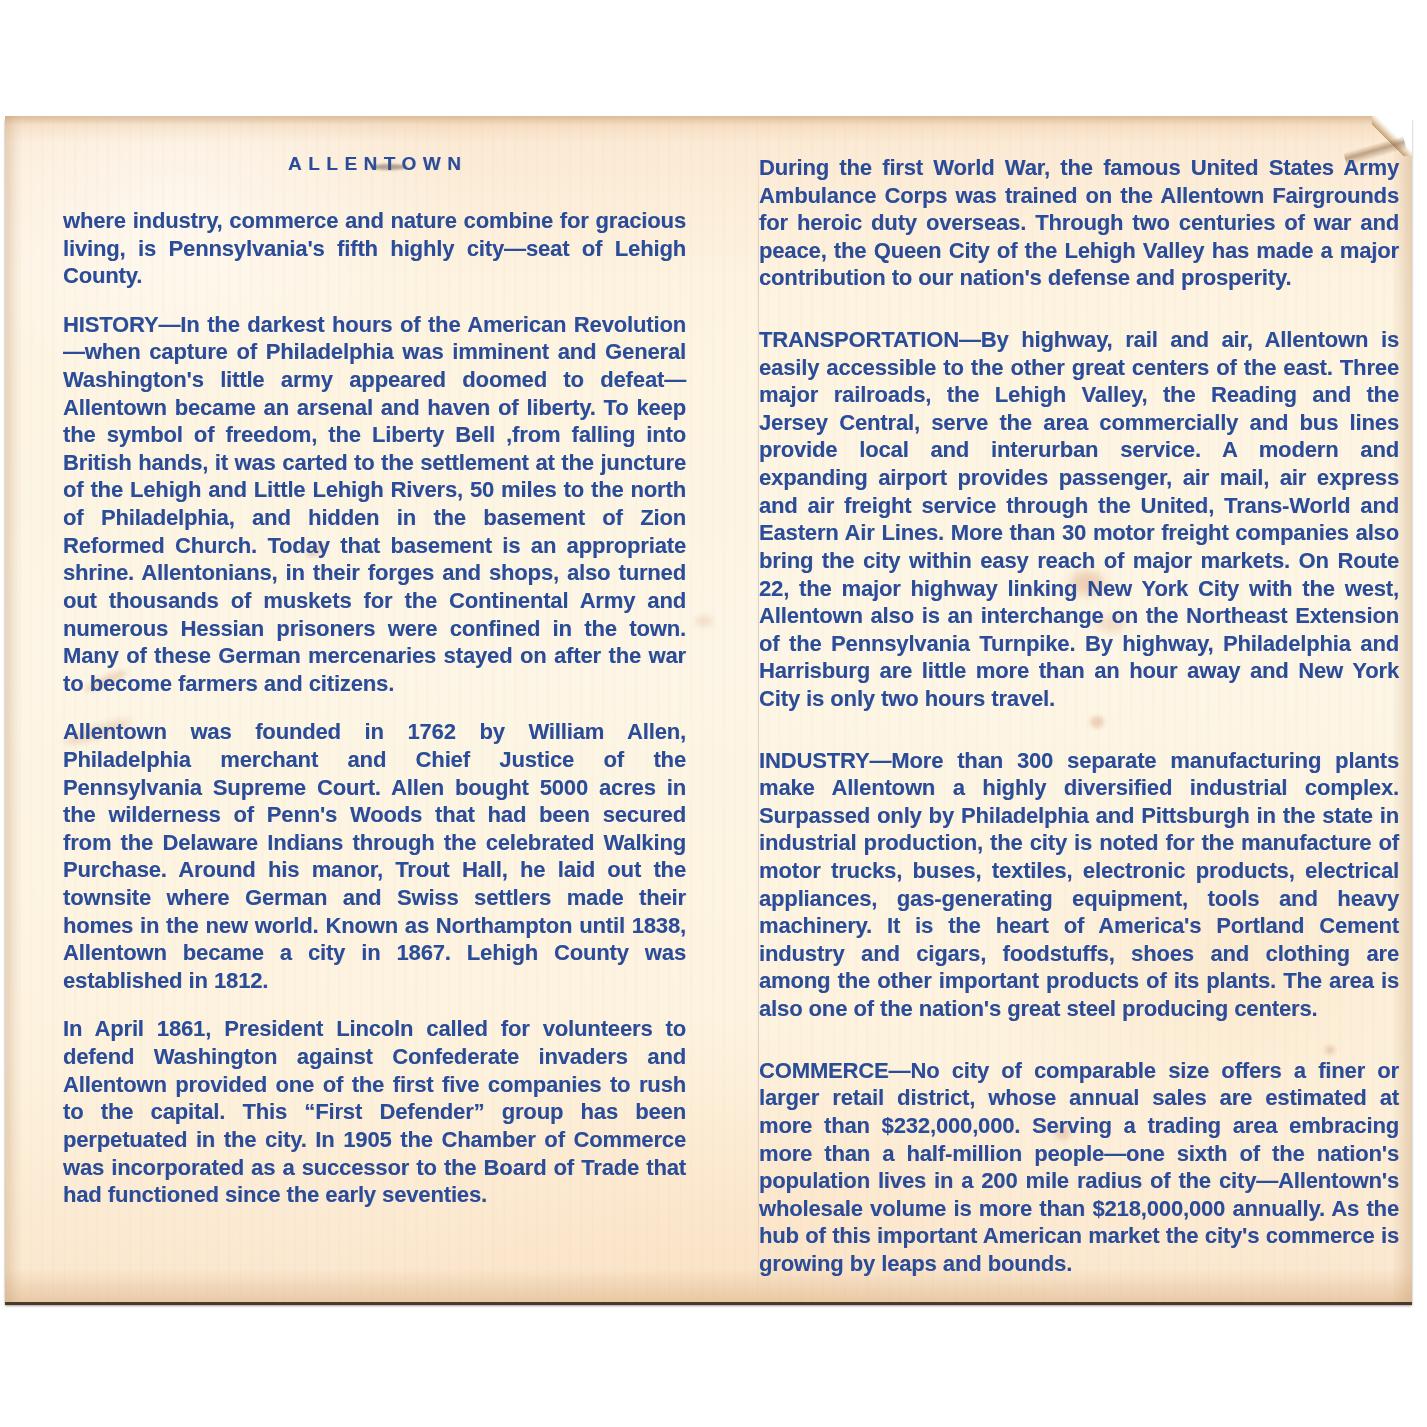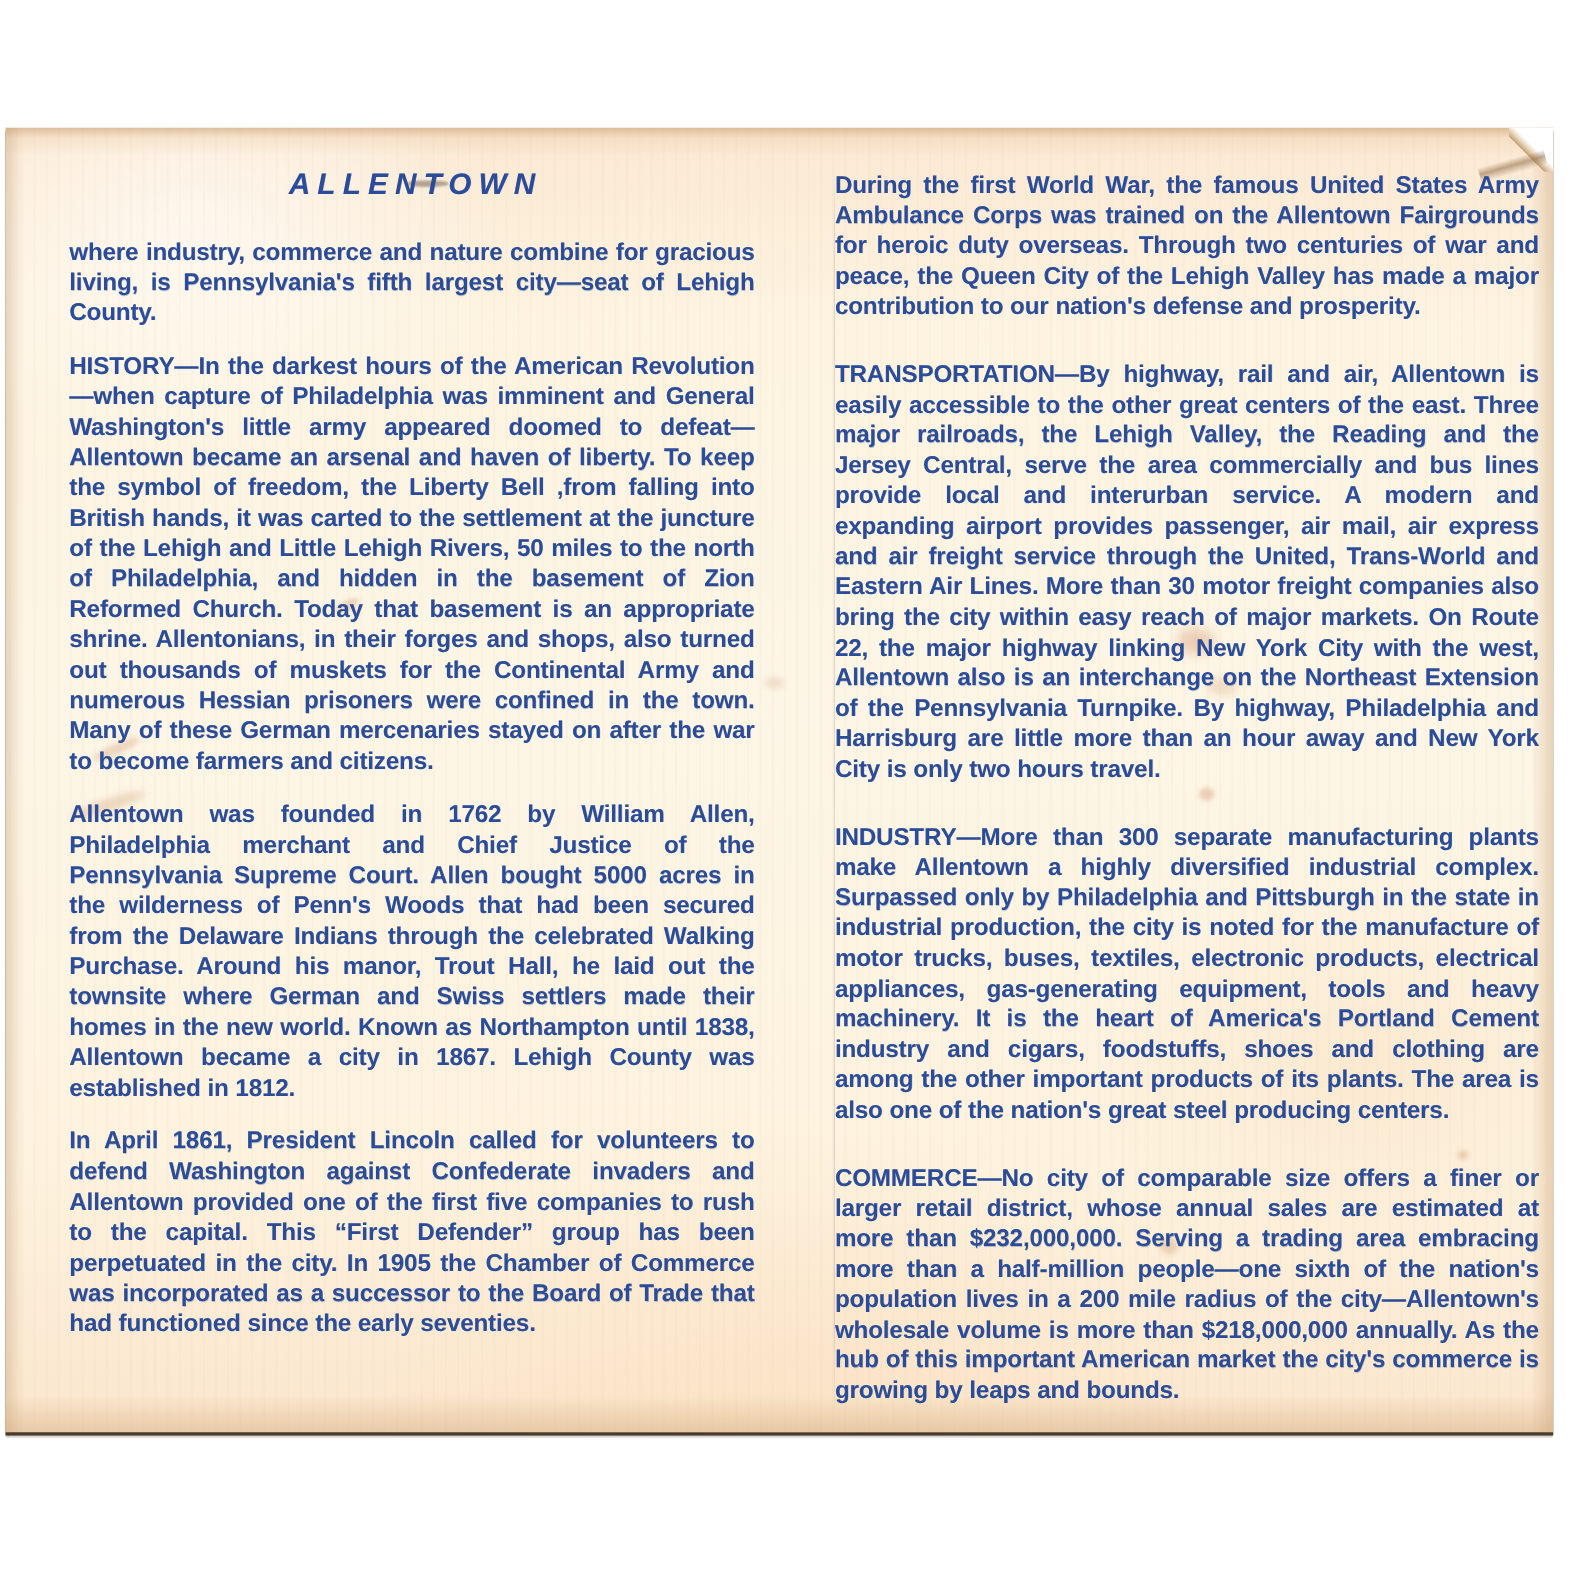--- a/index.html
+++ b/index.html
@@ -123,29 +123,28 @@
     position: absolute;
     top: 38px;
     width: 623px;
     color: #2c4c96;
   }
   #col-left  { left: 58px; }
   #col-right { left: 754px; width: 640px; }
 
   h1#title {
     margin: 0 0 34px 0;
-    font-size: 27px;
+    font-size: 19px;
     font-weight: 700;
     letter-spacing: 6.5px;
     text-align: center;
     color: #2c4c96;
     text-indent: 6.5px;
     line-height: 1;
     text-shadow: 0.4px 0.4px 0 rgba(44,76,150,0.32);
-    font-style: italic;
   }
 
   p.para {
     margin: 0 0 21px 0;
     font-size: 22px;
     line-height: 1.255;
     font-weight: 700;
     text-align: justify;
     text-justify: inter-word;
     color: #2c4c96;
@@ -187,21 +186,21 @@
     <div class="stain" style="left:690px; top:500px; width:18px; height:10px; background:rgba(198,134,92,0.22); filter:blur(3px);"></div>
     <div class="stain" style="left:1050px;top:1010px;width:16px; height:14px; background:rgba(200,140,100,0.30); filter:blur(2.5px);"></div>
     <div class="stain" style="left:365px; top:48px;  width:38px; height:6px;  background:rgba(90,70,55,0.45); filter:blur(1.2px);"></div>
     <div class="stain" style="left:1320px;top:930px; width:10px; height:8px;  background:rgba(200,140,100,0.35); filter:blur(2px);"></div>
 
     <div id="content">
 
       <div class="col" id="col-left">
         <h1 id="title">ALLENTOWN</h1>
 
-        <p class="para">where industry, commerce and nature combine for gracious living, is Pennsylvania's fifth largest city—seat of Lehigh County.</p>
+        <p class="para">where industry, commerce and nature combine for gracious living, is Pennsylvania's fifth highly city—seat of Lehigh County.</p>
         <p class="para">HISTORY—In the darkest hours of the American Revolution—when capture of Philadelphia was imminent and General Washington's little army appeared doomed to defeat—Allentown became an arsenal and haven of liberty. To keep the symbol of freedom, the Liberty Bell ,from falling into British hands, it was carted to the settlement at the juncture of the Lehigh and Little Lehigh Rivers, 50 miles to the north of Philadelphia, and hidden in the basement of Zion Reformed Church. Today that basement is an appropriate shrine. Allentonians, in their forges and shops, also turned out thousands of muskets for the Continental Army and numerous Hessian prisoners were confined in the town. Many of these German mercenaries stayed on after the war to become farmers and citizens.</p>
         <p class="para">Allentown was founded in 1762 by William Allen, Philadelphia merchant and Chief Justice of the Pennsylvania Supreme Court. Allen bought 5000 acres in the wilderness of Penn's Woods that had been secured from the Delaware Indians through the celebrated Walking Purchase. Around his manor, Trout Hall, he laid out the townsite where German and Swiss settlers made their homes in the new world. Known as Northampton until 1838, Allentown became a city in 1867. Lehigh County was established in 1812.</p>
         <p class="para">In April 1861, President Lincoln called for volunteers to defend Washington against Confederate invaders and Allentown provided one of the first five companies to rush to the capital. This “First Defender” group has been perpetuated in the city. In 1905 the Chamber of Commerce was incorporated as a successor to the Board of Trade that had functioned since the early seventies.</p>
       </div>
 
       <div class="col" id="col-right">
         <p class="para">During the first World War, the famous United States Army Ambulance Corps was trained on the Allentown Fairgrounds for heroic duty overseas. Through two centuries of war and peace, the Queen City of the Lehigh Valley has made a major contribution to our nation's defense and prosperity.</p>
         <p class="para">TRANSPORTATION—By highway, rail and air, Allentown is easily accessible to the other great centers of the east. Three major railroads, the Lehigh Valley, the Reading and the Jersey Central, serve the area commercially and bus lines provide local and interurban service. A modern and expanding airport provides passenger, air mail, air express and air freight service through the United, Trans-World and Eastern Air Lines. More than 30 motor freight companies also bring the city within easy reach of major markets. On Route 22, the major highway linking New York City with the west, Allentown also is an interchange on the Northeast Extension of the Pennsylvania Turnpike. By highway, Philadelphia and Harrisburg are little more than an hour away and New York City is only two hours travel.</p>
         <p class="para">INDUSTRY—More than 300 separate manufacturing plants make Allentown a highly diversified industrial complex. Surpassed only by Philadelphia and Pittsburgh in the state in industrial production, the city is noted for the manufacture of motor trucks, buses, textiles, electronic products, electrical appliances, gas-generating equipment, tools and heavy machinery. It is the heart of America's Portland Cement industry and cigars, foodstuffs, shoes and clothing are among the other important products of its plants. The area is also one of the nation's great steel producing centers.</p>
         <p class="para">COMMERCE—No city of comparable size offers a finer or larger retail district, whose annual sales are estimated at more than $232,000,000. Serving a trading area embracing more than a half-million people—one sixth of the nation's population lives in a 200 mile radius of the city—Allentown's wholesale volume is more than $218,000,000 annually. As the hub of this important American market the city's commerce is growing by leaps and bounds.</p>

